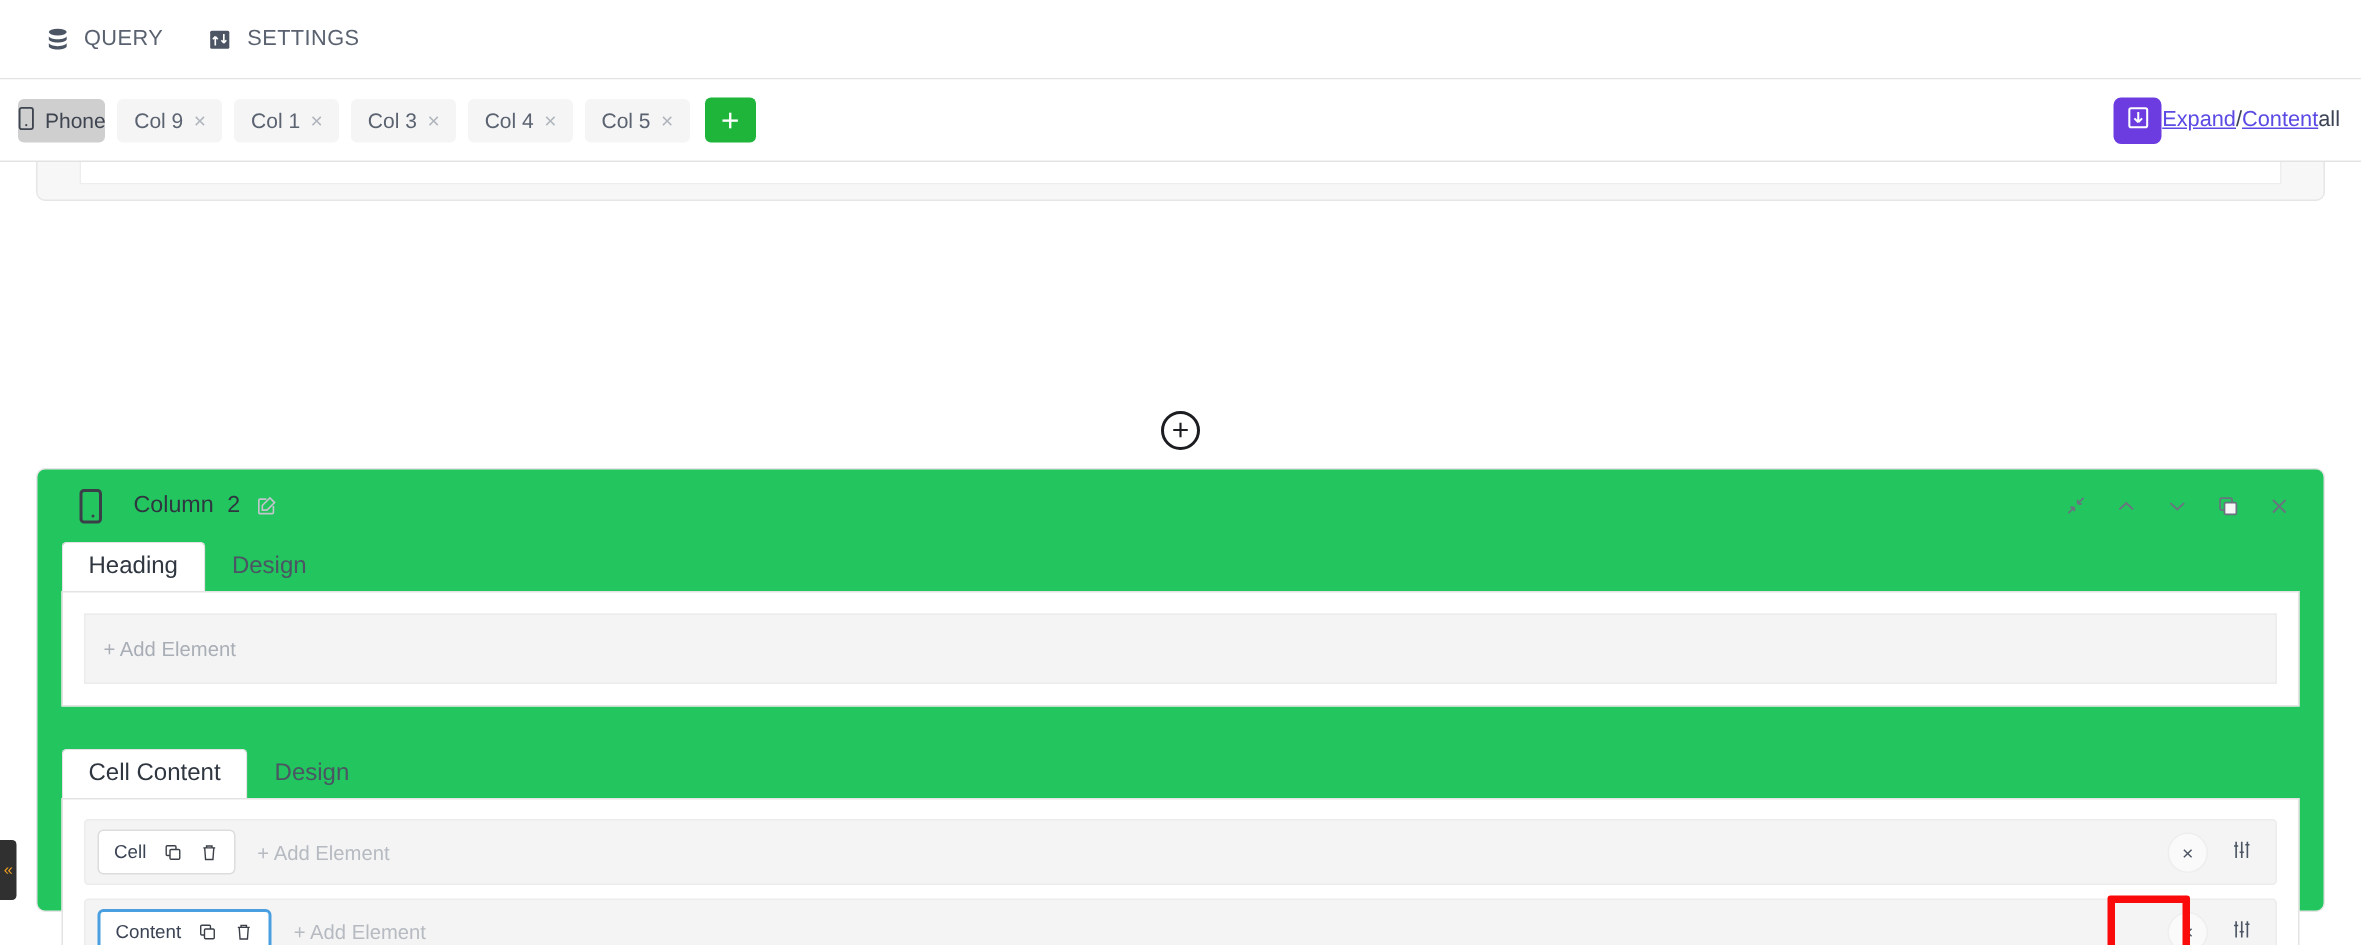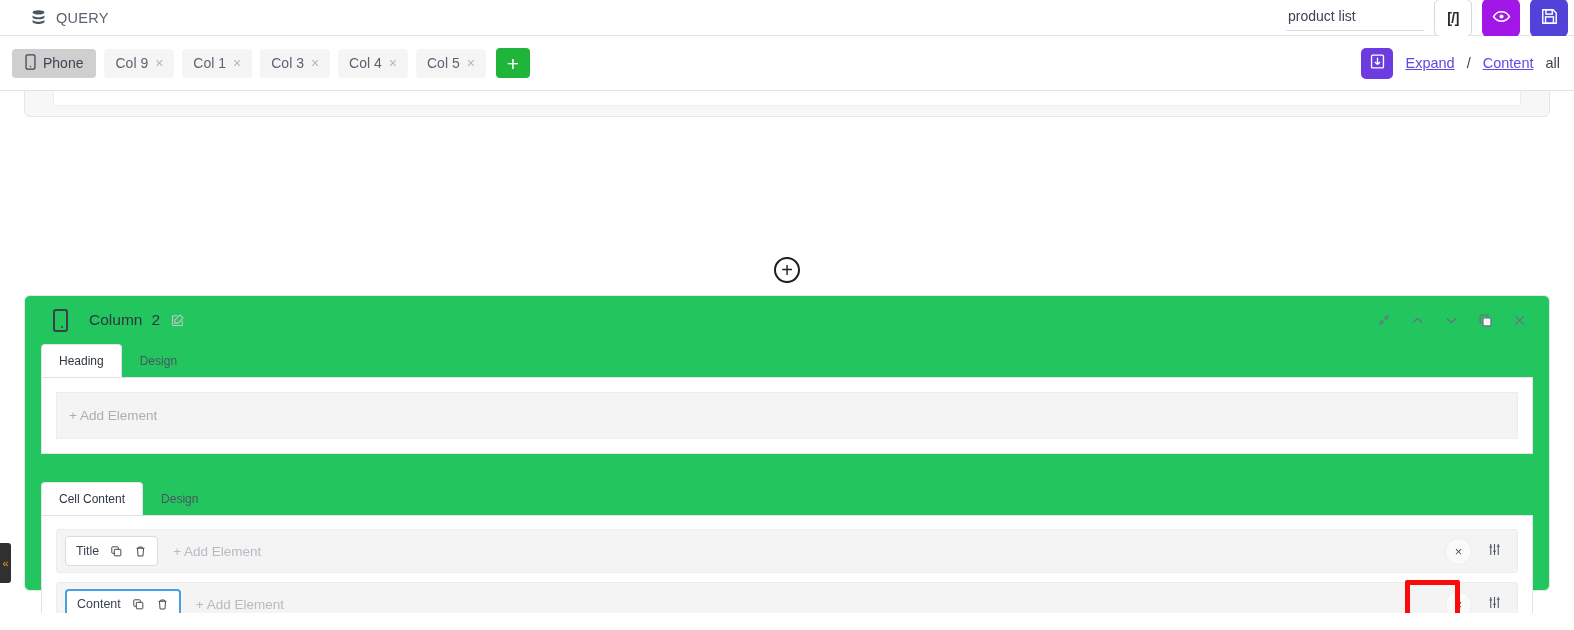--- a/index.html
+++ b/index.html
@@ -7,21 +7,21 @@
     margin: 0; padding: 0;
     width: 1574px; height: 630px;
     background: #ffffff;
     font-family: "Liberation Sans", sans-serif;
     overflow: hidden;
   }
 
   
   .topbar {
     position: relative;
-    height: 36px;
+    height: 53px;
     background: #ffffff;
     border-bottom: 1px solid #e3e3e3;
     display: flex;
     align-items: center;
     padding-left: 14px;
   }
   .nav-item {
     display: flex;
     align-items: center;
     gap: 8px;
@@ -98,41 +98,40 @@
     height: 29px;
     padding: 0 11px;
     border-radius: 4px;
     background: #f5f5f5;
     color: #5b6371;
     font-size: 14px;
     margin-right: 8px;
     cursor: pointer;
     white-space: nowrap;
   }
-  .chip.device { background: #cfcfcf; color: #3e4450; padding: 0 13px; align-items: center; }
+  .chip.device { background: #cfcfcf; color: #3e4450; padding: 0 0; align-items: center; }
   .chip .x {
     color: #b0b5bd;
     font-size: 14px;
     line-height: 1;
   }
   .chip-add {
     width: 34px; height: 30px;
     background: #1eb53a;
     border-radius: 4px;
     color: #fff;
     display: inline-flex; align-items: center; justify-content: center;
     font-size: 21px; line-height: 1;
     cursor: pointer;
     margin-left: 2px;
   }
   .subbar-right {
     margin-left: auto;
     display: flex;
     align-items: center;
-    gap: 12px;
     padding-right: 14px;
     font-size: 14.5px;
     color: #3b4354;
   }
   .expand-btn {
     width: 32px; height: 31px;
     background: #6c3ce0;
     border-radius: 5px;
     color: #fff;
     display: flex; align-items: center; justify-content: center;
@@ -253,21 +252,21 @@
   .tabs {
     display: flex;
     align-items: flex-end;
     padding-left: 16px;
     height: 33px;
   }
   .tab {
     height: 33px;
     padding: 0 17px;
     display: flex; align-items: center;
-    font-size: 12px;
+    font-size: 16px;
     color: #4b5563;
     cursor: pointer;
     border: 1px solid transparent;
     border-bottom: none;
     border-radius: 4px 4px 0 0;
     justify-content: flex-end;
   }
   .tab.active {
     background: #ffffff;
     border-color: #e3e3e3;
@@ -367,43 +366,32 @@
         <ellipse cx="10" cy="4" rx="7" ry="2.6"></ellipse>
         <path d="M3 7c0 1.4 3.1 2.6 7 2.6S17 8.4 17 7v2.6c0 1.4-3.1 2.6-7 2.6S3 11.0 3 9.6z"></path>
         <path d="M3 12.4c0 1.4 3.1 2.6 7 2.6s7-1.2 7-2.6V15c0 1.4-3.1 2.6-7 2.6S3 16.4 3 15z"></path>
       </svg>
     </span>
     <span class="navlabel">QUERY</span>
   </div>
 
 
 
-
-
-  <div class="topbar-right">
-    <input class="title-input" value="product list" style="">
-    <div class="sq-btn code">[/]</div>
-    <div class="sq-btn preview">
-      <span>
-        <svg width="19" height="19" viewBox="0 0 24 24" fill="none" stroke="#fff" stroke-width="1.9">
-          <path d="M2 12s3.6-6 10-6 10 6 10 6-3.6 6-10 6S2 12 2 12z"></path>
-          <circle cx="12" cy="12" r="2.6" fill="#fff" stroke="none"></circle>
-        </svg>
-      </span>
-    </div>
-    <div class="sq-btn save">
-      <span>
-        <svg width="19" height="19" viewBox="0 0 24 24" fill="none" stroke="#fff" stroke-width="1.8">
-          <path d="M3.5 3.5h13l4 4v13h-17z"></path>
-          <rect x="7.5" y="3.5" width="8" height="5.5"></rect>
-          <rect x="7" y="12.5" width="10" height="8"></rect>
-        </svg>
-      </span>
-    </div>
-  </div>
+  <div class="nav-item">
+    <span class="nav-icon">
+      <svg width="17" height="17" viewBox="0 0 20 20" fill="currentColor">
+        <rect x="2.5" y="3" width="15" height="14" rx="1.2" fill="currentColor"></rect>
+        <path d="M6.5 14.5V7.5M6.5 7.5L4.6 9.6M6.5 7.5l1.9 2.1" stroke="#fff" stroke-width="1.3" fill="none"></path>
+        <path d="M13.2 5.5v7M13.2 12.5l1.9-2.1M13.2 12.5l-1.9-2.1" stroke="#fff" stroke-width="1.3" fill="none"></path>
+      </svg>
+    </span>
+    <span class="navlabel">SETTINGS</span>
+  </div>
+
+
 </div>
 
 <div class="subbar">
   <div class="chip device">
     <span>
       <svg width="11" height="16" viewBox="0 0 12 18" fill="none" stroke="#3e4450" stroke-width="1.4">
         <rect x="1" y="1" width="10" height="16" rx="1.6"></rect>
         <circle cx="6" cy="14" r="0.8" fill="#3e4450" stroke="none"></circle>
       </svg>
     </span>
@@ -523,21 +511,21 @@
       </div>
       <div class="tab">
         <span>Design</span>
       </div>
     </div>
 
     <div class="cells">
 
       <div class="cell-row">
         <div class="cell-chip">
-          <span>Title</span>
+          <span>Cell</span>
           <span class="mini">
             <svg width="13" height="13" viewBox="0 0 18 18" fill="none" stroke="currentColor" stroke-width="1.3">
               <rect x="2.5" y="2.5" width="9" height="9" rx="1"></rect>
               <rect x="6" y="6" width="9" height="9" rx="1" fill="#fff"></rect>
             </svg>
           </span>
           <span class="mini">
             <svg width="13" height="13" viewBox="0 0 18 18" fill="none" stroke="currentColor" stroke-width="1.3">
               <path d="M3.5 4.5h11"></path>
               <path d="M6.5 4.5V2.8h5v1.7"></path>

